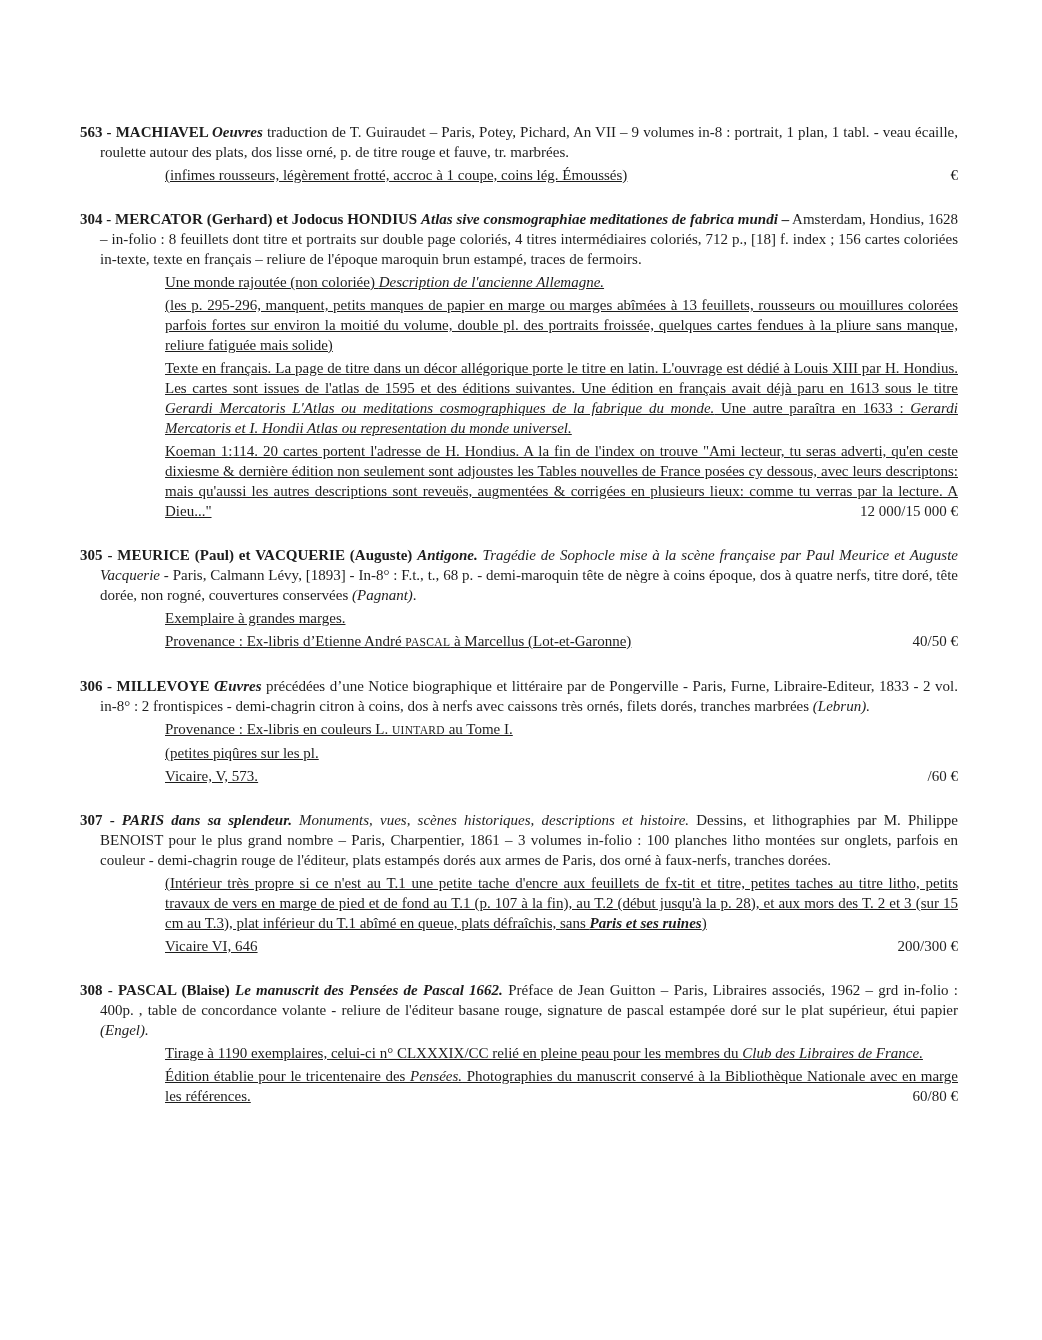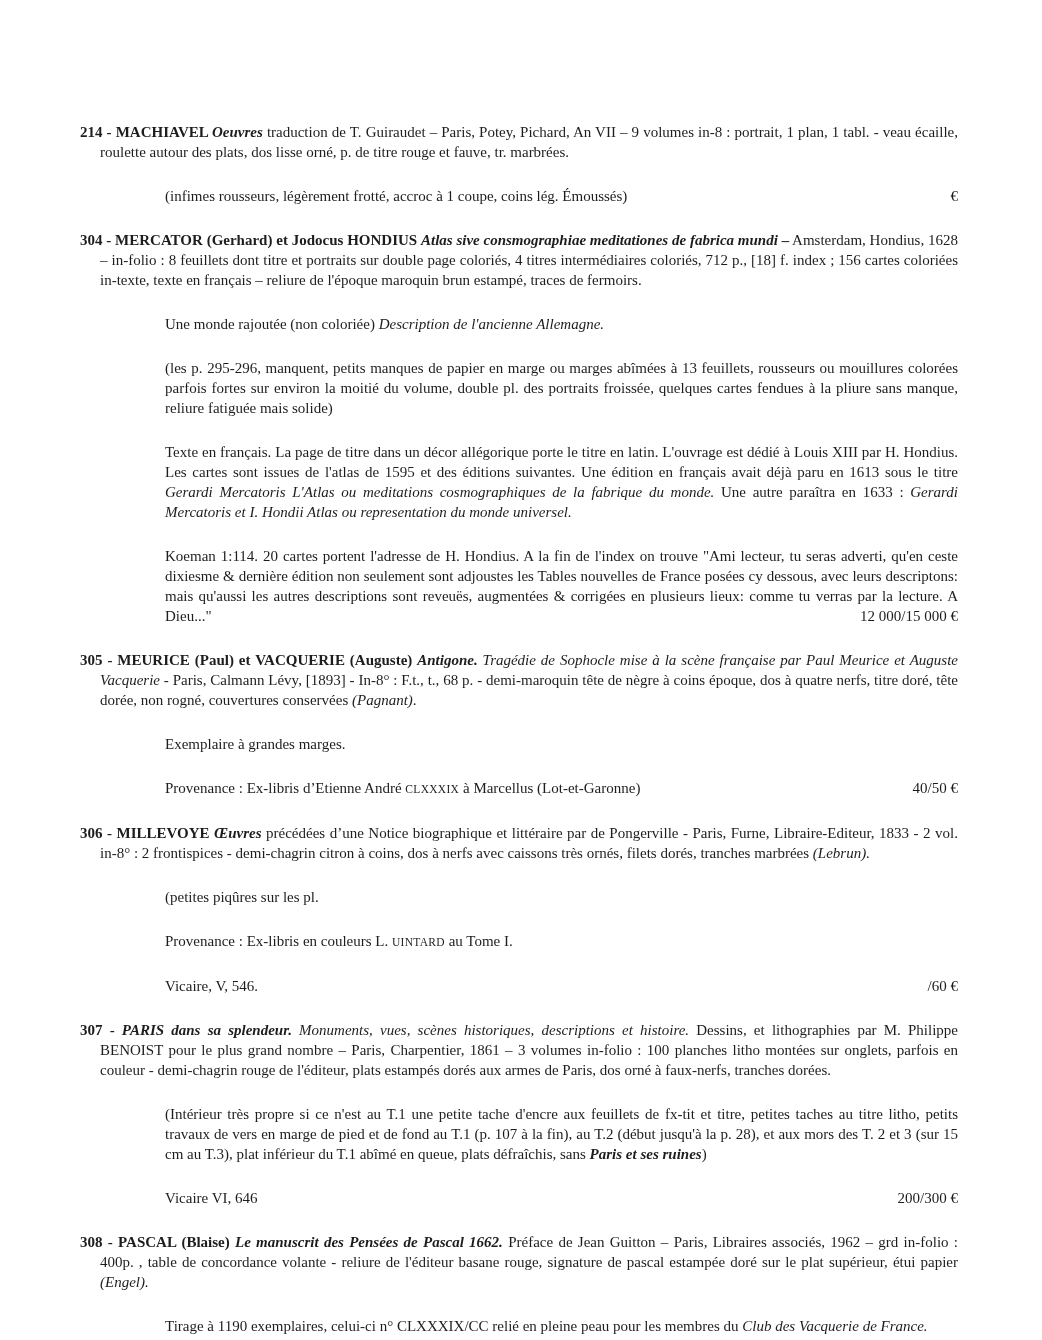--- a/index.html
+++ b/index.html
@@ -26,64 +26,65 @@
   .lot {
     margin-bottom: 24px;
   }
   .lot-heading {
     margin: 0;
     text-align: justify;
     padding-left: 20px;
     text-indent: -20px;
   }
   .lot-para {
-    margin: 24px 0 0 85px;
+    margin: 3px 0 0 85px;
     text-align: justify;
+    text-decoration: underline;
   }
   .b  { font-weight: bold; }
   .bi { font-weight: bold; font-style: italic; }
   .i  { font-style: italic; }
   .r  { }
   .sc { font-size: 11.5px; letter-spacing: 0.3px; }
   .price {
     float: right;
     white-space: nowrap;
   }
 </style>
 </head>
 <body>
 
 <div class="page">
   <div>
       <div class="lot">
-        <p class="lot-heading"><span class="b">214 - MACHIAVEL </span><span class="bi">Oeuvres</span><span class="r"> traduction de T. Guiraudet – Paris, Potey, Pichard, An VII – 9 volumes in-8 : portrait, 1 plan, 1 tabl. - veau écaille, roulette autour des plats, dos lisse orné, p. de titre rouge et fauve, tr. marbrées.</span></p>
+        <p class="lot-heading"><span class="b">563 - MACHIAVEL </span><span class="bi">Oeuvres</span><span class="r"> traduction de T. Guiraudet – Paris, Potey, Pichard, An VII – 9 volumes in-8 : portrait, 1 plan, 1 tabl. - veau écaille, roulette autour des plats, dos lisse orné, p. de titre rouge et fauve, tr. marbrées.</span></p>
         <p class="lot-para"><span class="r">(infimes rousseurs, légèrement frotté, accroc à 1 coupe, coins lég. Émoussés)</span><span class="price">€</span></p>
       </div>
       <div class="lot">
         <p class="lot-heading"><span class="b">304 - MERCATOR (Gerhard) et Jodocus HONDIUS </span><span class="bi">Atlas sive consmographiae meditationes de fabrica mundi –</span><span class="r"> Amsterdam, Hondius, 1628 – in-folio : 8 feuillets dont titre et portraits sur double page coloriés, 4 titres intermédiaires coloriés, 712 p., [18] f. index ; 156 cartes coloriées in-texte, texte en français – reliure de l'époque maroquin brun estampé, traces de fermoirs.</span></p>
         <p class="lot-para"><span class="r">Une monde rajoutée (non coloriée) </span><span class="i">Description de l'ancienne Allemagne.</span></p>
         <p class="lot-para"><span class="r">(les p. 295-296, manquent, petits manques de papier en marge ou marges abîmées à 13 feuillets, rousseurs ou mouillures colorées parfois fortes sur environ la moitié du volume, double pl. des portraits froissée, quelques cartes fendues à la pliure sans manque, reliure fatiguée mais solide)</span></p>
         <p class="lot-para"><span class="r">Texte en français. La page de titre dans un décor allégorique porte le titre en latin. L'ouvrage est dédié à Louis XIII par H. Hondius. Les cartes sont issues de l'atlas de 1595 et des éditions suivantes. Une édition en français avait déjà paru en 1613 sous le titre </span><span class="i">Gerardi Mercatoris L'Atlas ou meditations cosmographiques de la fabrique du monde.</span><span class="r"> Une autre paraîtra en 1633 : </span><span class="i">Gerardi Mercatoris et I. Hondii Atlas ou representation du monde universel.</span></p>
         <p class="lot-para"><span class="r">Koeman 1:114. 20 cartes portent l'adresse de H. Hondius. A la fin de l'index on trouve "Ami lecteur, tu seras adverti, qu'en ceste dixiesme &amp; dernière édition non seulement sont adjoustes les Tables nouvelles de France posées cy dessous, avec leurs descriptons: mais qu'aussi les autres descriptions sont reveuës, augmentées &amp; corrigées en plusieurs lieux: comme tu verras par la lecture. A Dieu..."</span><span class="price">12 000/15 000 €</span></p>
       </div>
       <div class="lot">
         <p class="lot-heading"><span class="b">305 - MEURICE (Paul) et VACQUERIE (Auguste)  </span><span class="bi">Antigone.</span><span class="i"> Tragédie de Sophocle mise à la scène française par Paul Meurice et Auguste Vacquerie</span><span class="r"> - Paris, Calmann Lévy, [1893] -  In-8° : F.t., t., 68 p. - demi-maroquin tête de nègre à coins époque, dos à quatre nerfs, titre doré, tête dorée, non rogné, couvertures conservées </span><span class="i">(Pagnant)</span><span class="r">.</span></p>
         <p class="lot-para"><span class="r">Exemplaire à grandes marges.</span></p>
-        <p class="lot-para"><span class="r">Provenance : Ex-libris d’Etienne André  </span><span class="sc">CLXXXIX</span><span class="r"> à Marcellus (Lot-et-Garonne)</span><span class="price">40/50 €</span></p>
+        <p class="lot-para"><span class="r">Provenance : Ex-libris d’Etienne André  </span><span class="sc">PASCAL</span><span class="r"> à Marcellus (Lot-et-Garonne)</span><span class="price">40/50 €</span></p>
       </div>
       <div class="lot">
         <p class="lot-heading"><span class="b">306 - MILLEVOYE </span><span class="bi">Œuvres</span><span class="r"> précédées d’une Notice biographique et littéraire par de Pongerville - Paris, Furne, Libraire-Editeur, 1833 - 2 vol. in-8° : 2 frontispices - demi-chagrin citron à coins, dos à nerfs avec caissons très ornés, filets dorés, tranches marbrées </span><span class="i">(Lebrun).</span></p>
+        <p class="lot-para"><span class="r">Provenance : Ex-libris en couleurs L.  </span><span class="sc">UINTARD</span><span class="r"> au Tome I.</span></p>
         <p class="lot-para"><span class="r">(petites piqûres sur les pl.</span></p>
-        <p class="lot-para"><span class="r">Provenance : Ex-libris en couleurs L.  </span><span class="sc">UINTARD</span><span class="r"> au Tome I.</span></p>
-        <p class="lot-para"><span class="r">Vicaire, V, 546.</span><span class="price">/60 €</span></p>
+        <p class="lot-para"><span class="r">Vicaire, V, 573.</span><span class="price">/60 €</span></p>
       </div>
       <div class="lot">
         <p class="lot-heading"><span class="b">307 - </span><span class="bi">PARIS dans sa splendeur.</span><span class="i"> Monuments, vues, scènes historiques, descriptions et histoire.</span><span class="r"> Dessins, et lithographies par M. Philippe BENOIST pour le plus grand nombre – Paris, Charpentier, 1861 – 3 volumes in-folio : 100 planches litho montées sur onglets, parfois en couleur -  demi-chagrin rouge de l'éditeur, plats estampés dorés aux armes de Paris, dos orné à faux-nerfs, tranches dorées.</span></p>
         <p class="lot-para"><span class="r">(Intérieur très propre  si ce n'est au T.1 une petite tache d'encre aux feuillets de fx-tit et titre, petites taches au titre litho, petits travaux de vers en marge de pied et de fond au T.1 (p. 107 à la fin), au T.2 (début jusqu'à la p. 28), et aux mors des T. 2 et 3 (sur 15 cm au T.3), plat inférieur du T.1 abîmé en queue, plats défraîchis, sans </span><span class="bi">Paris et ses ruines</span><span class="r">)</span></p>
         <p class="lot-para"><span class="r">Vicaire VI, 646</span><span class="price">200/300 €</span></p>
       </div>
       <div class="lot">
         <p class="lot-heading"><span class="b">308 - PASCAL (Blaise) </span><span class="bi">Le manuscrit des Pensées de Pascal 1662.</span><span class="r"> Préface de Jean Guitton – Paris, Libraires associés, 1962 – grd in-folio : 400p. , table de concordance volante - reliure de l'éditeur basane rouge, signature de pascal estampée doré sur le plat supérieur, étui papier </span><span class="i">(Engel).</span></p>
-        <p class="lot-para"><span class="r">Tirage à 1190 exemplaires, celui-ci n° CLXXXIX/CC relié en pleine peau pour les membres du </span><span class="i">Club des Vacquerie de France.</span></p>
+        <p class="lot-para"><span class="r">Tirage à 1190 exemplaires, celui-ci n° CLXXXIX/CC relié en pleine peau pour les membres du </span><span class="i">Club des Libraires de France.</span></p>
         <p class="lot-para"><span class="r">Édition établie pour le tricentenaire des </span><span class="i">Pensées.</span><span class="r"> Photographies du manuscrit conservé à la Bibliothèque Nationale avec en marge les références.</span><span class="price">60/80 €</span></p>
       </div>
     </div>
 </div>
 
 </body></html>

